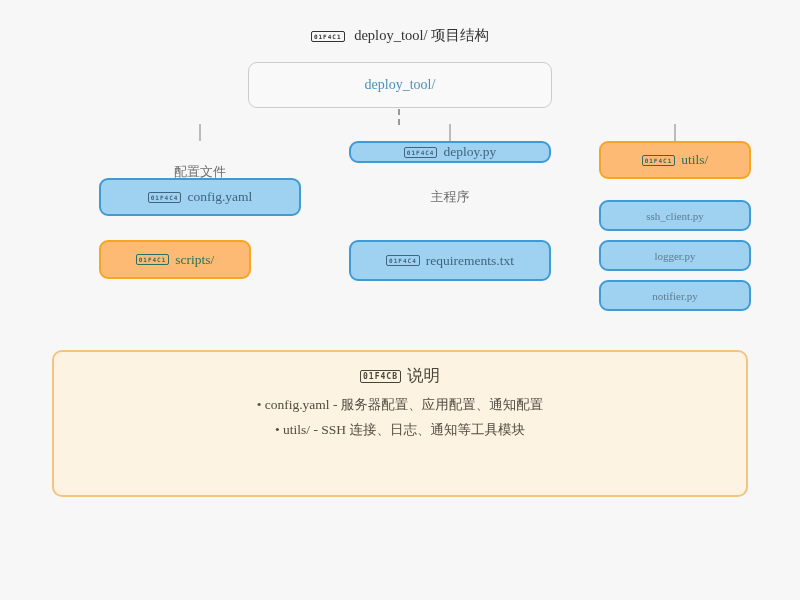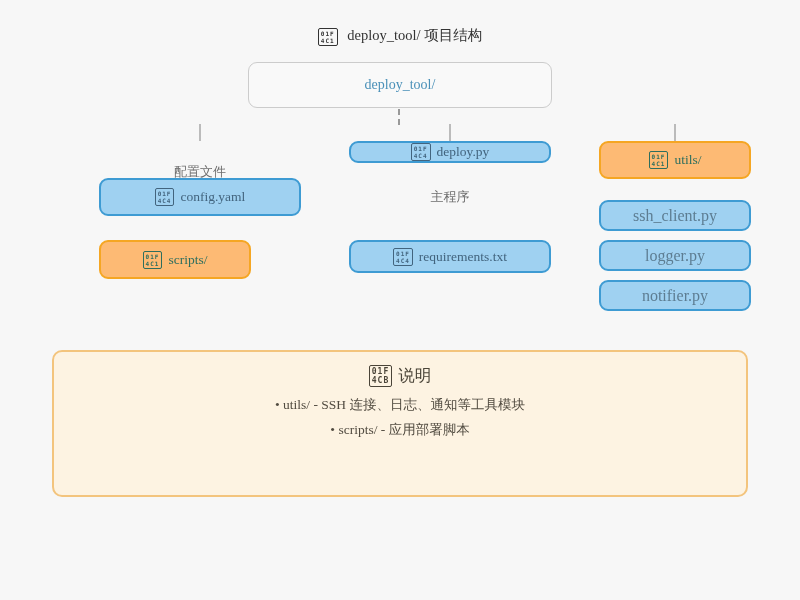--- a/index.html
+++ b/index.html
@@ -6,21 +6,21 @@
   body{
     width:800px;height:600px;
     background:#f7f7f7;
     font-family:"Liberation Serif","DejaVu Serif",serif;
     overflow:hidden;
   }
   .stage{position:relative;width:800px;height:600px;background:#f7f7f7;}
 
   
   .tofu{
-    display:inline-flex;flex-direction:column;align-items:center;justify-content:center;
+    display:inline-flex;flex-direction:row;align-items:center;justify-content:center;
     border:1px solid currentColor;border-radius:2px;
     padding:1px 2px;margin-right:6px;vertical-align:middle;
   }
   .tofu .r{
     font-family:"DejaVu Sans Mono","Liberation Mono",monospace;
     font-size:6px;line-height:7px;letter-spacing:1px;font-weight:bold;
   }
   .tofu.big .r{font-size:8px;line-height:9px;}
 
   
@@ -41,22 +41,22 @@
   .node-blue{
     background:#9fd1f1;border:2px solid #3e9bd3;color:#42647e;
   }
   .node-yellow{
     background:#fdba74;border:2px solid #f5a623;color:#2d6e5e;
   }
   .node-config{left:99px;top:141px;width:202px;height:38px;margin-top:37px;}
   .node-deploy{left:349px;top:141px;width:202px;height:22px;}
   .node-utils{left:599px;top:141px;width:152px;height:38px;}
   .node-scripts{left:99px;top:240px;width:152px;height:39px;}
-  .node-requirements{left:349px;top:240px;width:202px;height:33px;}
-  .node-small{left:599px;width:152px;height:31px;font-size:16px;color:#5d7d92;border-radius:9px;}
+  .node-requirements{left:349px;top:240px;width:202px;height:41px;}
+  .node-small{left:599px;width:152px;height:31px;font-size:11px;color:#5d7d92;border-radius:9px;}
   .node-ssh{top:200px;}
   .node-logger{top:240px;}
   .node-notifier{top:280px;}
 
   .caption{
     position:absolute;width:202px;text-align:center;
     font-size:13px;color:#6f6f6f;pointer-events:none;
   }
   .caption-config{left:99px;top:163px;}
   .caption-deploy{left:349px;top:188px;}
@@ -172,18 +172,18 @@
   </div>
 
   <div class="legend">
     <div class="legend-title">
       <span class="tofu big">
         <span class="r">01F</span>
         <span class="r">4CB</span>
       </span>
       <span>说明</span>
     </div>
+    <div class="legend-item">• config.yaml - 服务器配置、应用配置、通知配置</div>
     <div class="legend-item">• utils/ - SSH 连接、日志、通知等工具模块</div>
-    <div class="legend-item">• scripts/ - 应用部署脚本</div>
   </div>
 
 
 </div>
 
 </body></html>

